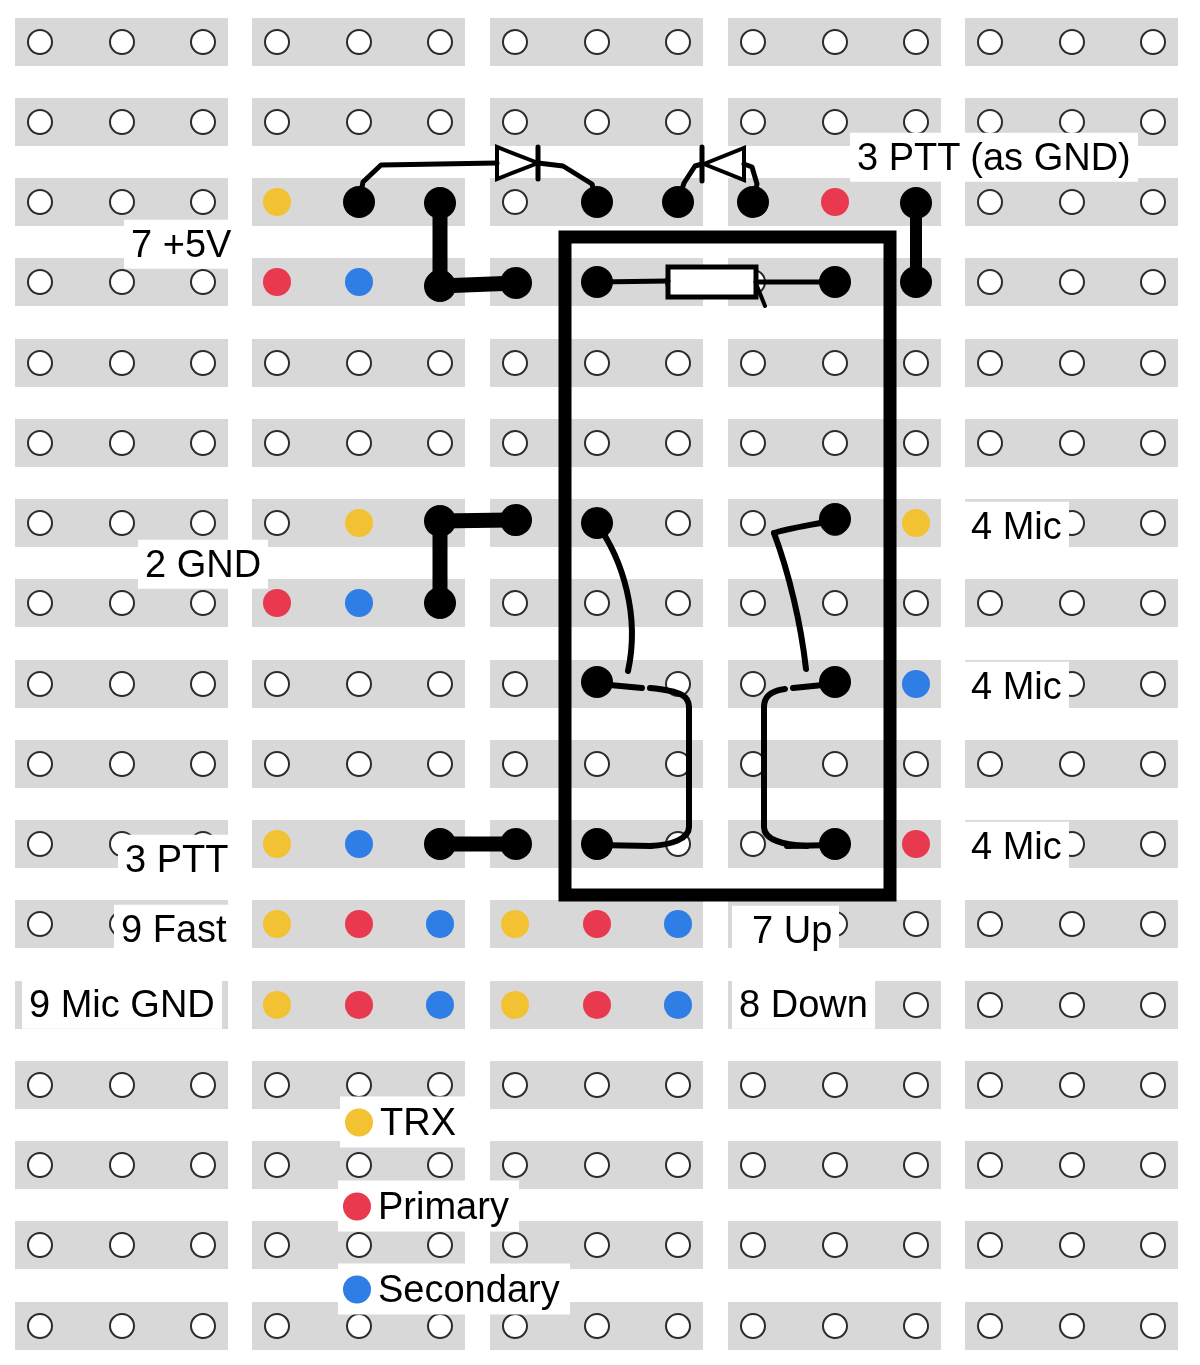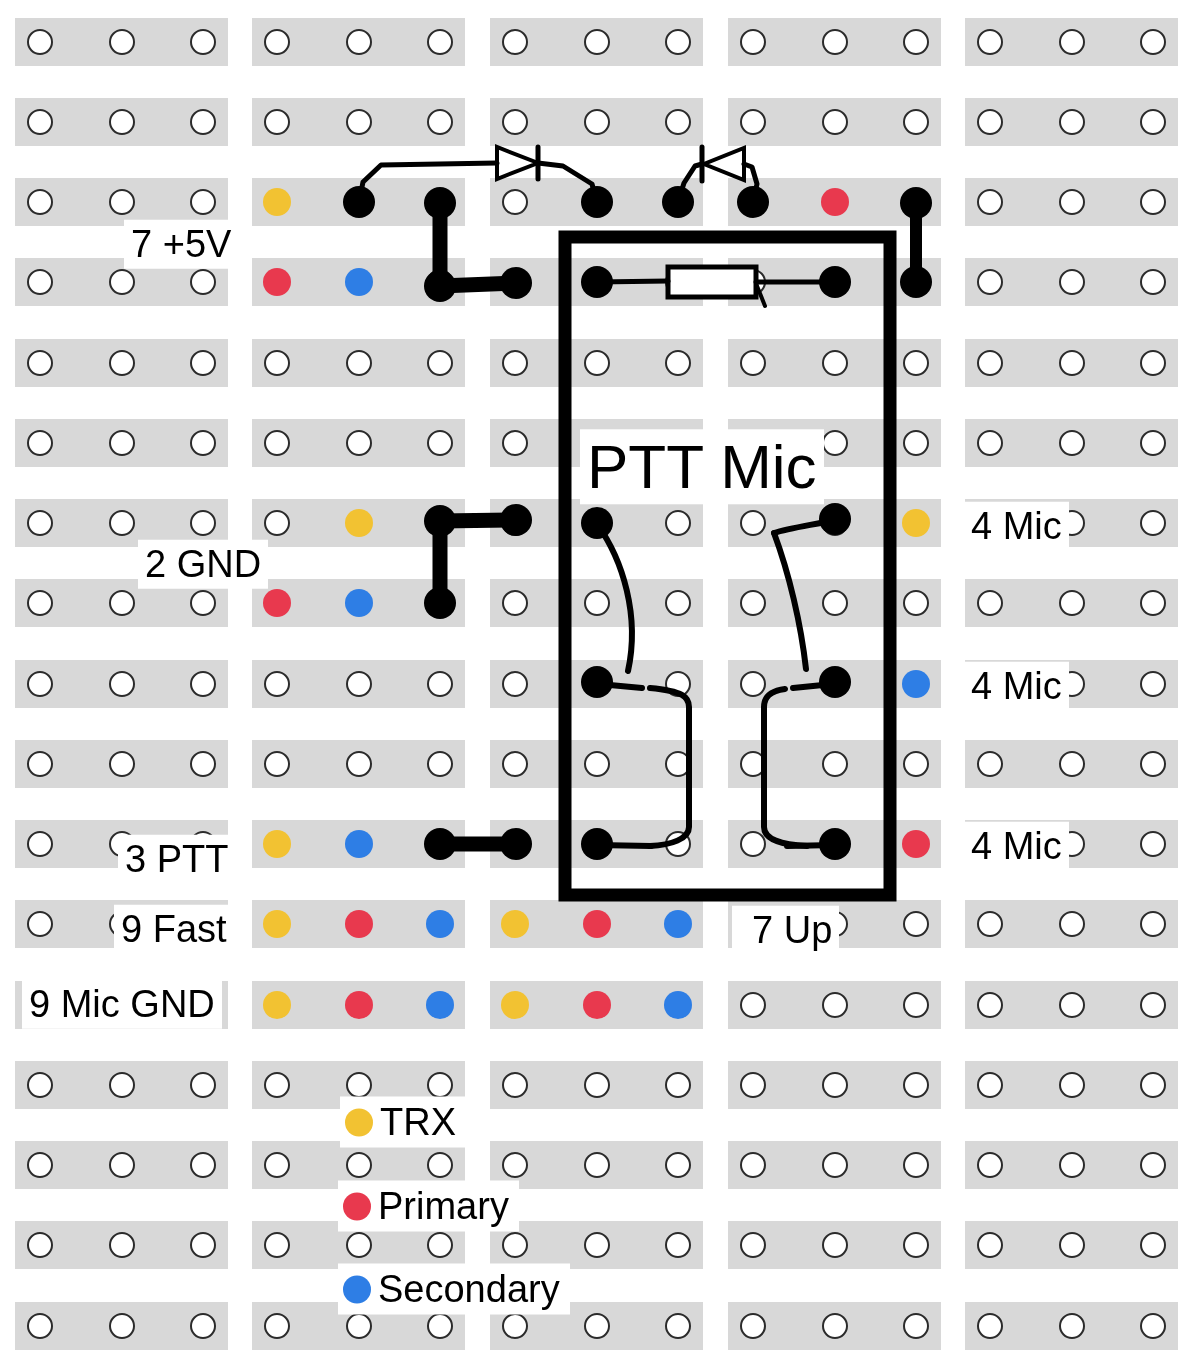--- a/index.html
+++ b/index.html
@@ -473,30 +473,31 @@
     <div class="dot" style="left: 426px; top: 910px; width: 28px; height: 28px; background: rgb(46, 126, 229);"></div>
     <div class="dot" style="left: 501px; top: 910px; width: 28px; height: 28px; background: rgb(242, 194, 50);"></div>
     <div class="dot" style="left: 583px; top: 910px; width: 28px; height: 28px; background: rgb(232, 57, 78);"></div>
     <div class="dot" style="left: 664px; top: 910px; width: 28px; height: 28px; background: rgb(46, 126, 229);"></div>
     <div class="dot" style="left: 263px; top: 991px; width: 28px; height: 28px; background: rgb(242, 194, 50);"></div>
     <div class="dot" style="left: 345px; top: 991px; width: 28px; height: 28px; background: rgb(232, 57, 78);"></div>
     <div class="dot" style="left: 426px; top: 991px; width: 28px; height: 28px; background: rgb(46, 126, 229);"></div>
     <div class="dot" style="left: 501px; top: 991px; width: 28px; height: 28px; background: rgb(242, 194, 50);"></div>
     <div class="dot" style="left: 583px; top: 991px; width: 28px; height: 28px; background: rgb(232, 57, 78);"></div>
     <div class="dot" style="left: 664px; top: 991px; width: 28px; height: 28px; background: rgb(46, 126, 229);"></div>
+    <div class="label" style="left: 850px; top: 157px;">3 PTT (as GND)</div>
     <div class="label" style="left: 124px; top: 244px;">7 +5V</div>
-    <div class="label" style="left: 580px; top: 467px; font-size: 62px;">PTT Mic</div>
     <div class="label" style="left: 138px; top: 564px;">2 GND</div>
     <div class="label" style="left: 964px; top: 526px;">4 Mic</div>
     <div class="label" style="left: 964px; top: 686px;">4 Mic</div>
     <div class="label" style="left: 964px; top: 846px;">4 Mic</div>
     <div class="label" style="left: 118px; top: 859px;">3 PTT</div>
     <div class="label" style="left: 114px; top: 929px;">9 Fast</div>
     <div class="label" style="left: 732px; top: 930px; padding-left: 20px;">7 Up</div>
     <div class="label" style="left: 22px; top: 1004px;">9 Mic GND</div>
+    <div class="label" style="left: 732px; top: 1004px;">8 Down</div>
     <div class="legend-item" style="left: 340px; top: 1122px;">
       <div class="legend-dot" style="background: rgb(242, 194, 50);"></div>
       <div class="legend-text">TRX</div>
     </div>
     <div class="legend-item" style="left: 338px; top: 1206px;">
       <div class="legend-dot" style="background: rgb(232, 57, 78);"></div>
       <div class="legend-text">Primary</div>
     </div>
     <div class="legend-item" style="left: 338px; top: 1289px;">
       <div class="legend-dot" style="background: rgb(46, 126, 229);"></div>

